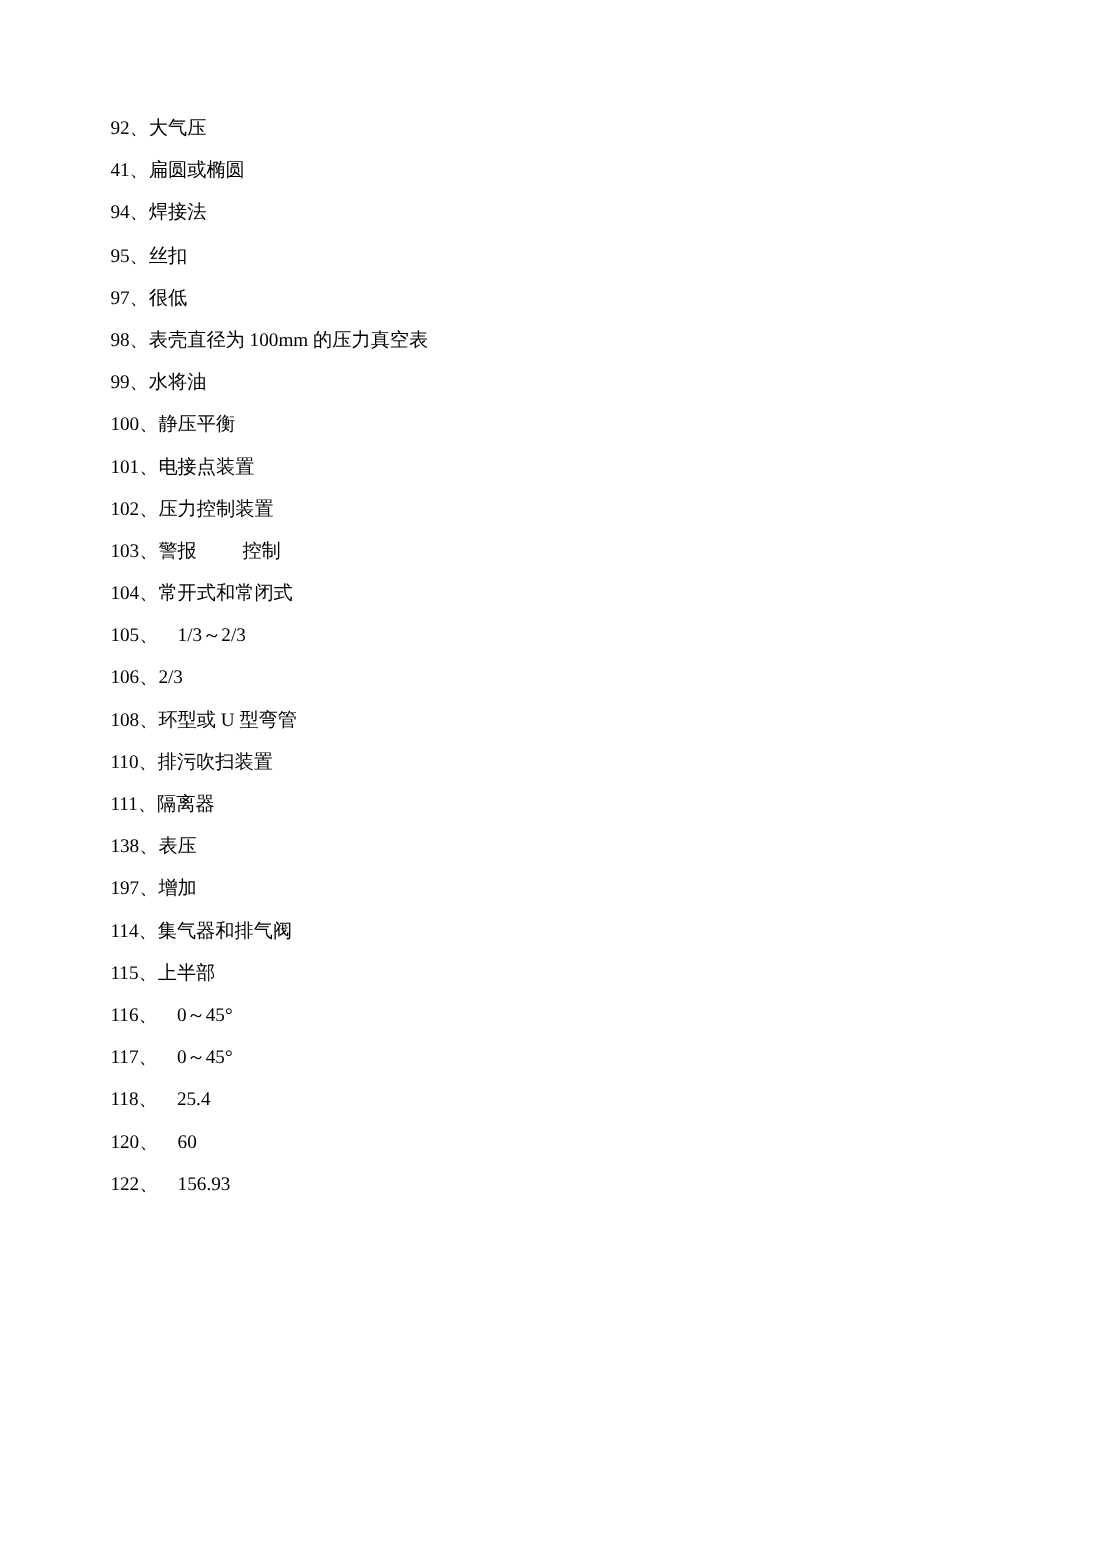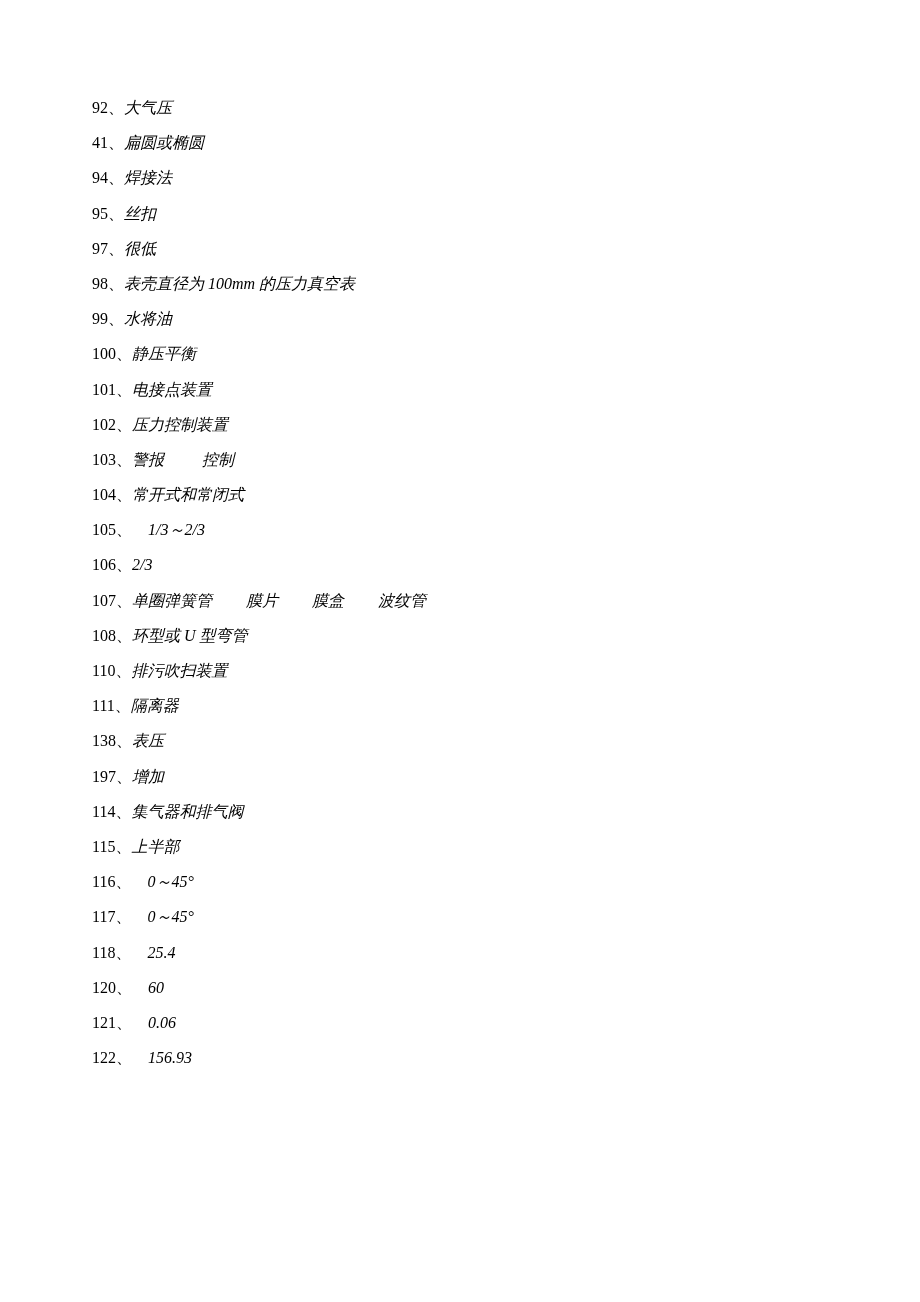--- a/index.html
+++ b/index.html
@@ -23,21 +23,20 @@
       white-space: nowrap;
     }
     .num {
       display: inline;
     }
     .sep {
       display: inline;
     }
     .content {
       display: inline;
-      font-style: italic;
     }
     .gap-small {
       display: inline-block;
       width: 16px;
     }
     .gap-mid {
       display: inline-block;
       width: 38px;
     }
     .gap-large {
@@ -56,27 +55,25 @@
     <div class="line"><span class="num">97</span><span class="sep">、</span><span class="content">很低</span></div>
     <div class="line"><span class="num">98</span><span class="sep">、</span><span class="content">表壳直径为 100mm 的压力真空表</span></div>
     <div class="line"><span class="num">99</span><span class="sep">、</span><span class="content">水将油</span></div>
     <div class="line"><span class="num">100</span><span class="sep">、</span><span class="content">静压平衡</span></div>
     <div class="line"><span class="num">101</span><span class="sep">、</span><span class="content">电接点装置</span></div>
     <div class="line"><span class="num">102</span><span class="sep">、</span><span class="content">压力控制装置</span></div>
     <div class="line"><span class="num">103</span><span class="sep">、</span><span class="content">警报</span><span class="gap-mid"></span><span class="content">控制</span></div>
     <div class="line"><span class="num">104</span><span class="sep">、</span><span class="content">常开式和常闭式</span></div>
     <div class="line"><span class="num">105</span><span class="sep">、</span><span class="gap-small"></span><span class="content">1/3～2/3</span></div>
     <div class="line"><span class="num">106</span><span class="sep">、</span><span class="content">2/3</span></div>
-    <div class="line"><span class="num">107</span><span class="sep">、</span><span class="content">单圈弹簧管</span><span class="gap-large"></span><span class="content">膜片</span><span class="gap-large"></span><span class="content">膜盒</span><span class="gap-large"></span><span class="content">波纹管</span></div>
     <div class="line"><span class="num">108</span><span class="sep">、</span><span class="content">环型或 U 型弯管</span></div>
     <div class="line"><span class="num">110</span><span class="sep">、</span><span class="content">排污吹扫装置</span></div>
     <div class="line"><span class="num">111</span><span class="sep">、</span><span class="content">隔离器</span></div>
     <div class="line"><span class="num">138</span><span class="sep">、</span><span class="content">表压</span></div>
     <div class="line"><span class="num">197</span><span class="sep">、</span><span class="content">增加</span></div>
     <div class="line"><span class="num">114</span><span class="sep">、</span><span class="content">集气器和排气阀</span></div>
     <div class="line"><span class="num">115</span><span class="sep">、</span><span class="content">上半部</span></div>
     <div class="line"><span class="num">116</span><span class="sep">、</span><span class="gap-small"></span><span class="content">0～45°</span></div>
     <div class="line"><span class="num">117</span><span class="sep">、</span><span class="gap-small"></span><span class="content">0～45°</span></div>
     <div class="line"><span class="num">118</span><span class="sep">、</span><span class="gap-small"></span><span class="content">25.4</span></div>
     <div class="line"><span class="num">120</span><span class="sep">、</span><span class="gap-small"></span><span class="content">60</span></div>
-    <div class="line"><span class="num">121</span><span class="sep">、</span><span class="gap-small"></span><span class="content">0.06</span></div>
     <div class="line"><span class="num">122</span><span class="sep">、</span><span class="gap-small"></span><span class="content">156.93</span></div>
   </div>
 
 </body></html>

